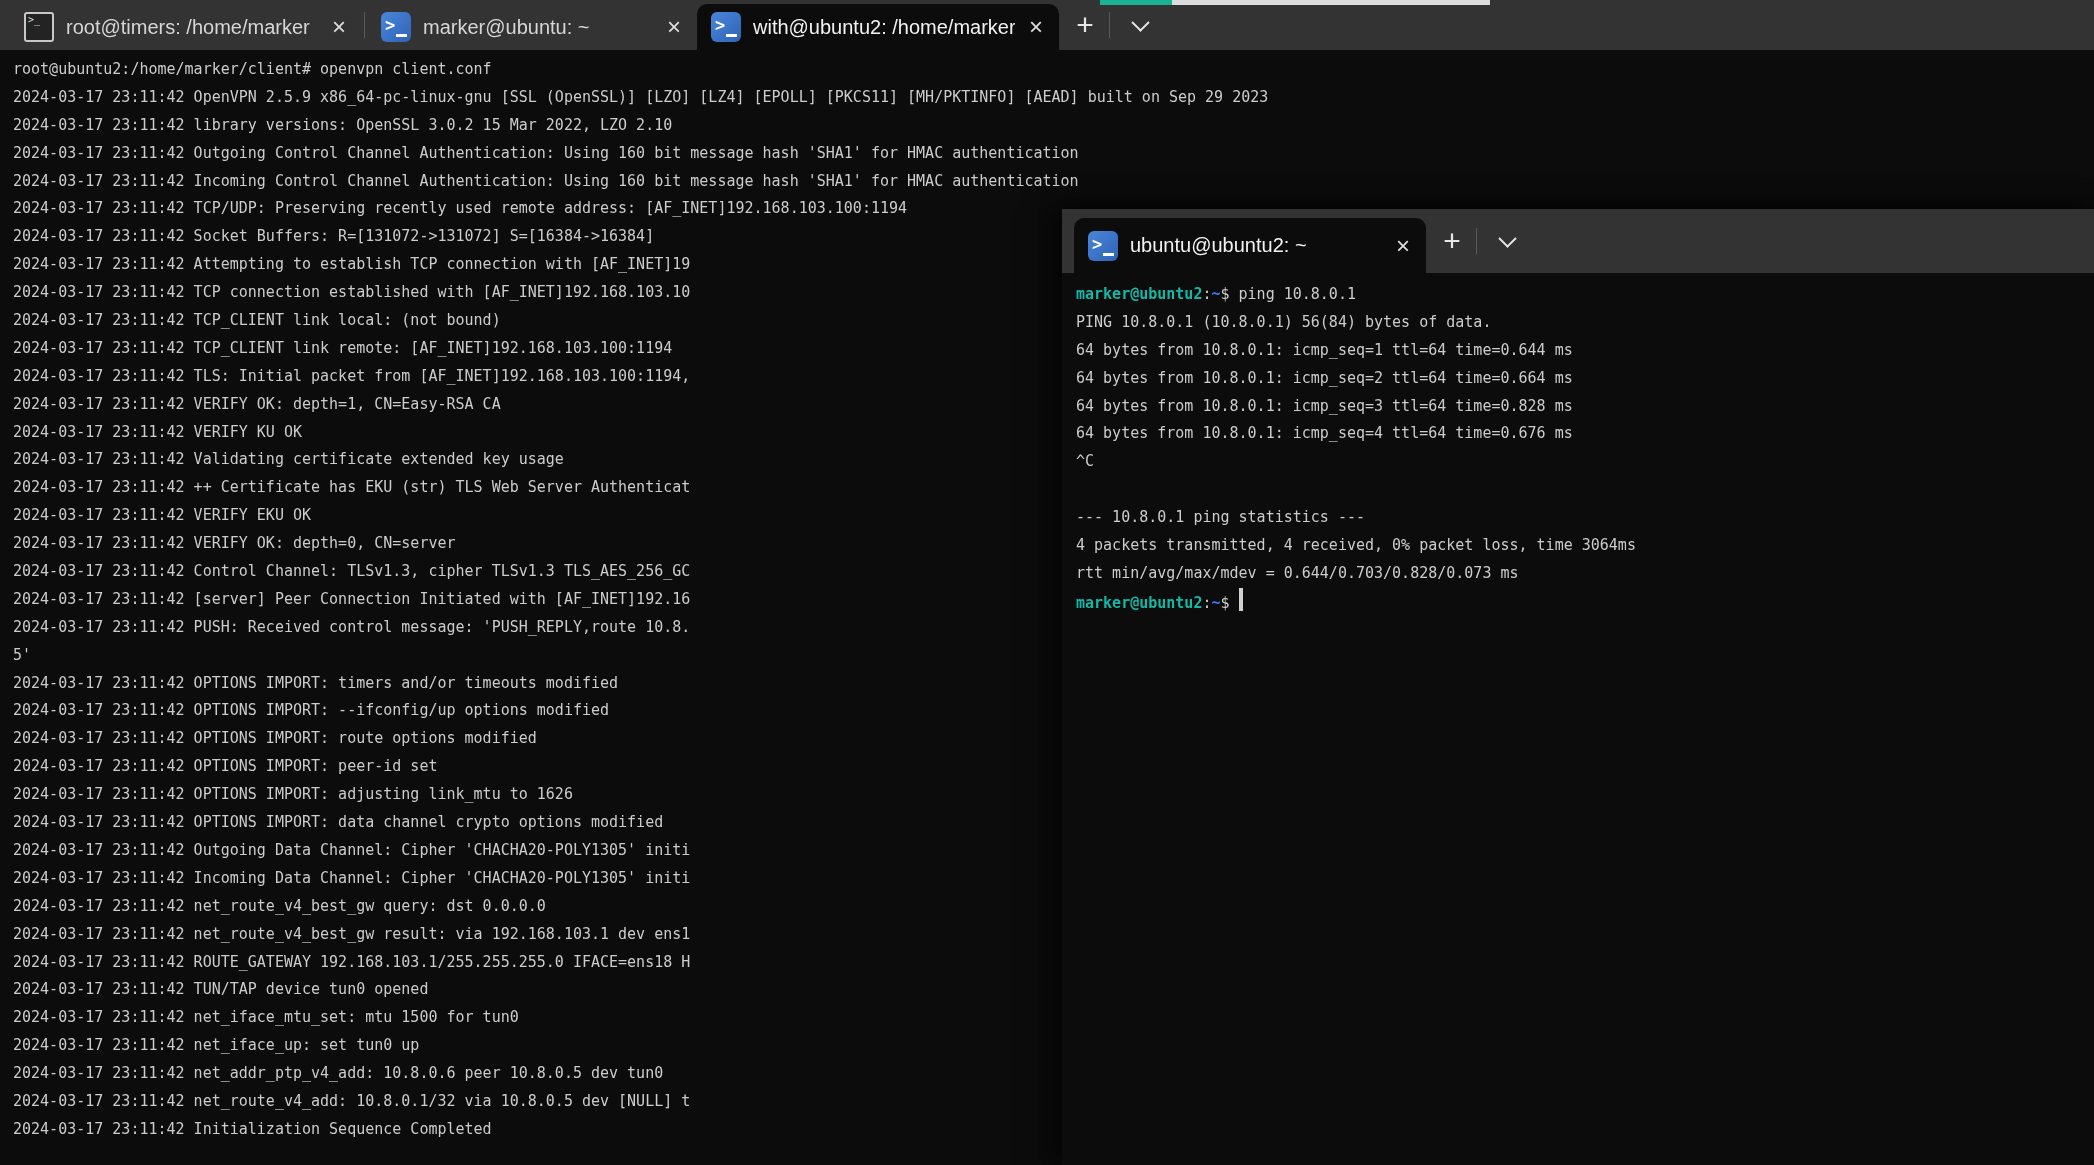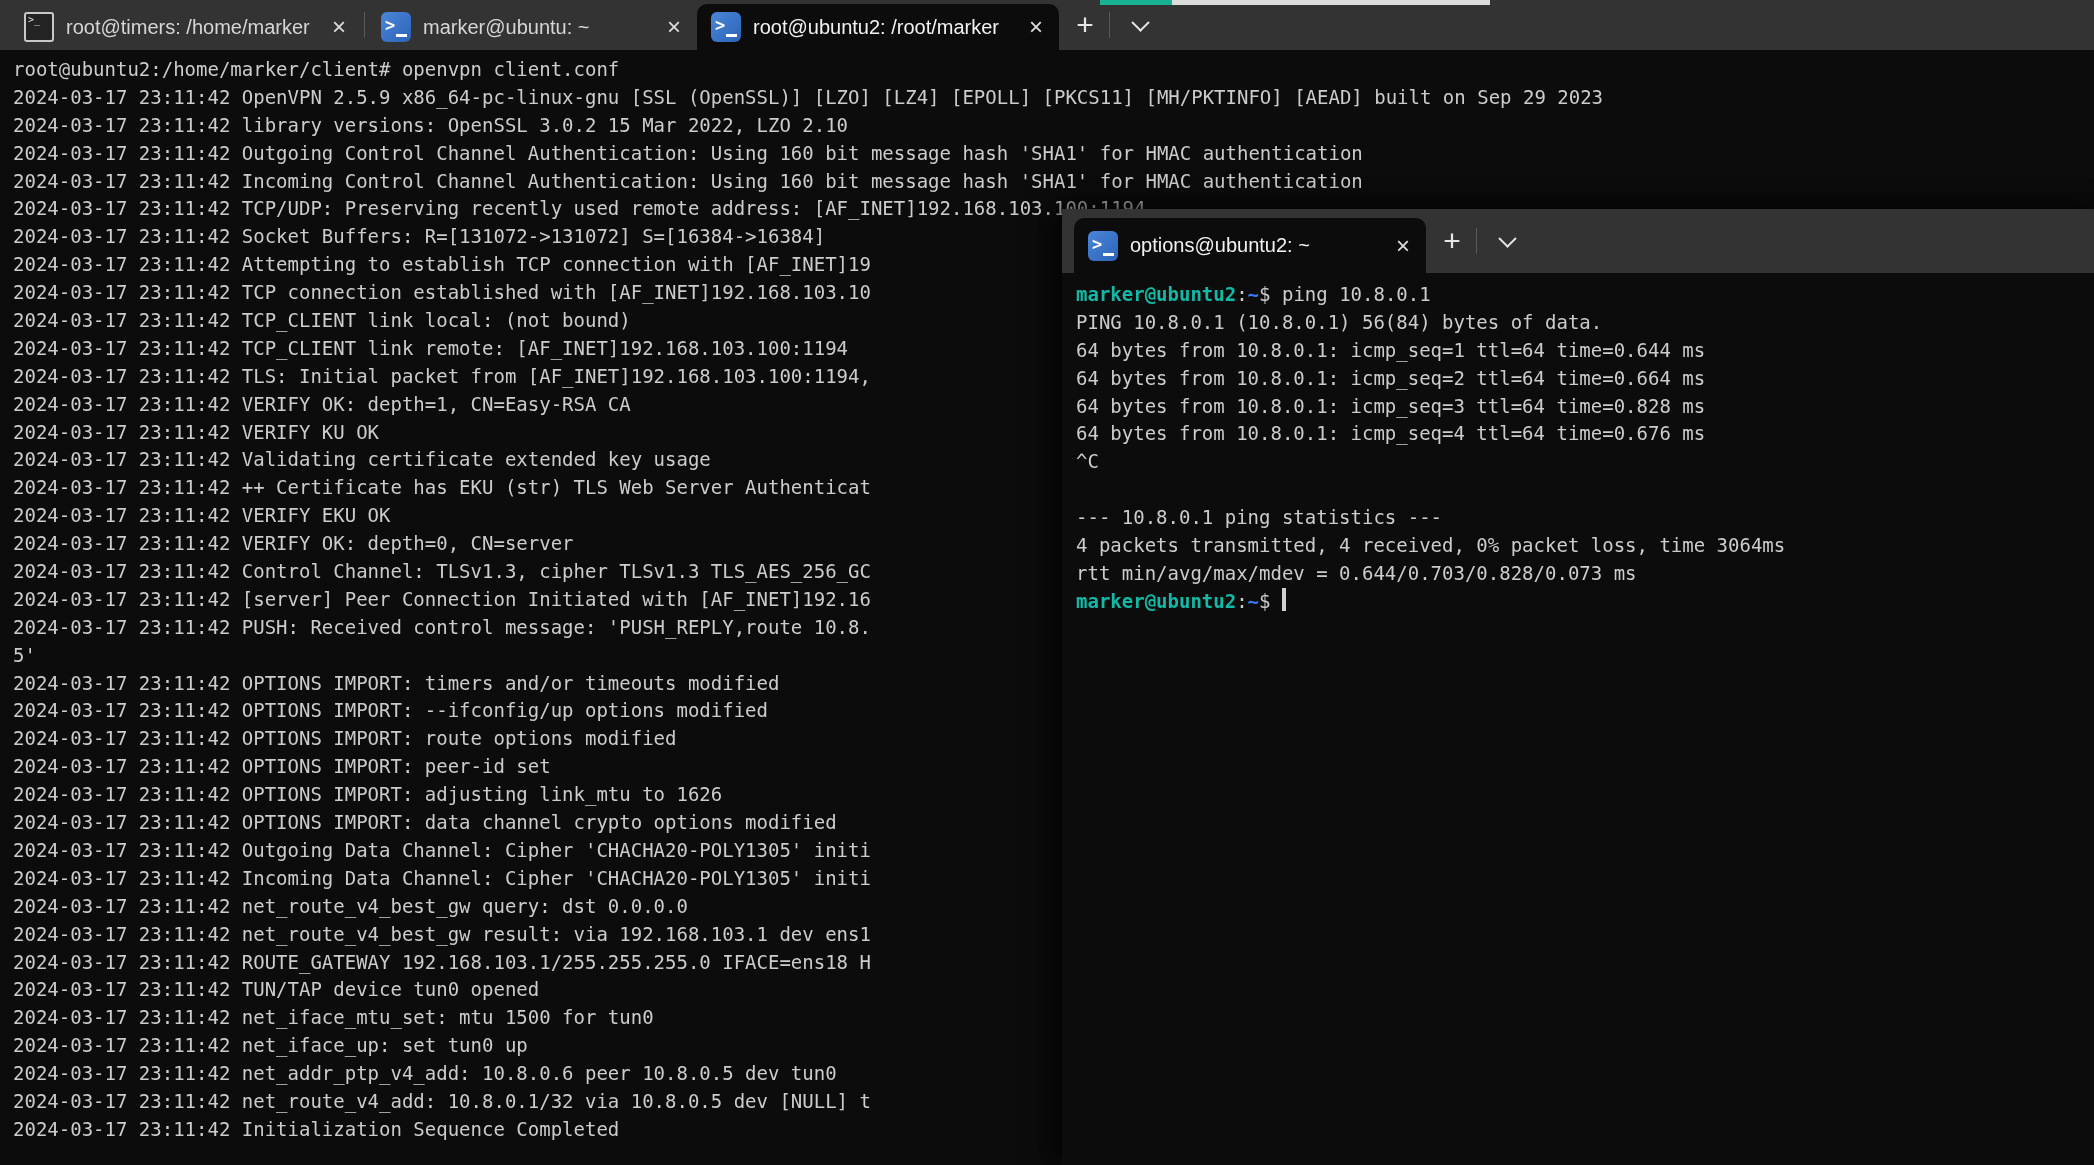--- a/index.html
+++ b/index.html
@@ -99,21 +99,21 @@
   .wsl-icon .mini{
     position:absolute;left:2px;top:1px;
     font-size:10px;line-height:10px;
     color:#cfe8cf;
     font-family:"DejaVu Sans Mono",monospace;
   }
   
   .term{
     position:absolute;
     color:#cccccc;
-    font-size:19px;
+    font-size:15px;
     line-height:27.9px;
     white-space:pre;
   }
   .term .line{height:27.9px;}
   .c-fg{color:#cccccc;}
   .c-green{color:#14b8a6;font-weight:bold;}
   .c-blue{color:#3b78ff;font-weight:bold;}
   .cursor{
     display:inline-block;
     width:4px;height:23px;
@@ -160,42 +160,42 @@
               <span class="us"></span>
             </span>
             <span class="title">marker@ubuntu: ~</span>
             <span class="tab-close">×</span>
           </div>
           <div class="tab active" style="width: 362px;">
             <span class="ps-icon">
               <span class="gt">&gt;</span>
               <span class="us"></span>
             </span>
-            <span class="title">root@ubuntu2: /root/marker</span>
+            <span class="title">with@ubuntu2: /home/marker</span>
             <span class="tab-close">×</span>
           </div>
         </div>
       <div class="bar-btn">+</div>
       <div class="btn-sep"></div>
       <div class="bar-btn">
         <span class="chev"></span>
       </div>
     </div>
     <div class="term main-term" id="main-term"><div class="line"><span class="c-fg">root@ubuntu2:/home/marker/client# openvpn client.conf</span></div><div class="line"><span class="c-fg">2024-03-17 23:11:42 OpenVPN 2.5.9 x86_64-pc-linux-gnu [SSL (OpenSSL)] [LZO] [LZ4] [EPOLL] [PKCS11] [MH/PKTINFO] [AEAD] built on Sep 29 2023</span></div><div class="line"><span class="c-fg">2024-03-17 23:11:42 library versions: OpenSSL 3.0.2 15 Mar 2022, LZO 2.10</span></div><div class="line"><span class="c-fg">2024-03-17 23:11:42 Outgoing Control Channel Authentication: Using 160 bit message hash 'SHA1' for HMAC authentication</span></div><div class="line"><span class="c-fg">2024-03-17 23:11:42 Incoming Control Channel Authentication: Using 160 bit message hash 'SHA1' for HMAC authentication</span></div><div class="line"><span class="c-fg">2024-03-17 23:11:42 TCP/UDP: Preserving recently used remote address: [AF_INET]192.168.103.100:1194</span></div><div class="line"><span class="c-fg">2024-03-17 23:11:42 Socket Buffers: R=[131072-&gt;131072] S=[16384-&gt;16384]</span></div><div class="line"><span class="c-fg">2024-03-17 23:11:42 Attempting to establish TCP connection with [AF_INET]19</span></div><div class="line"><span class="c-fg">2024-03-17 23:11:42 TCP connection established with [AF_INET]192.168.103.10</span></div><div class="line"><span class="c-fg">2024-03-17 23:11:42 TCP_CLIENT link local: (not bound)</span></div><div class="line"><span class="c-fg">2024-03-17 23:11:42 TCP_CLIENT link remote: [AF_INET]192.168.103.100:1194</span></div><div class="line"><span class="c-fg">2024-03-17 23:11:42 TLS: Initial packet from [AF_INET]192.168.103.100:1194,</span></div><div class="line"><span class="c-fg">2024-03-17 23:11:42 VERIFY OK: depth=1, CN=Easy-RSA CA</span></div><div class="line"><span class="c-fg">2024-03-17 23:11:42 VERIFY KU OK</span></div><div class="line"><span class="c-fg">2024-03-17 23:11:42 Validating certificate extended key usage</span></div><div class="line"><span class="c-fg">2024-03-17 23:11:42 ++ Certificate has EKU (str) TLS Web Server Authenticat</span></div><div class="line"><span class="c-fg">2024-03-17 23:11:42 VERIFY EKU OK</span></div><div class="line"><span class="c-fg">2024-03-17 23:11:42 VERIFY OK: depth=0, CN=server</span></div><div class="line"><span class="c-fg">2024-03-17 23:11:42 Control Channel: TLSv1.3, cipher TLSv1.3 TLS_AES_256_GC</span></div><div class="line"><span class="c-fg">2024-03-17 23:11:42 [server] Peer Connection Initiated with [AF_INET]192.16</span></div><div class="line"><span class="c-fg">2024-03-17 23:11:42 PUSH: Received control message: 'PUSH_REPLY,route 10.8.</span></div><div class="line"><span class="c-fg">5'</span></div><div class="line"><span class="c-fg">2024-03-17 23:11:42 OPTIONS IMPORT: timers and/or timeouts modified</span></div><div class="line"><span class="c-fg">2024-03-17 23:11:42 OPTIONS IMPORT: --ifconfig/up options modified</span></div><div class="line"><span class="c-fg">2024-03-17 23:11:42 OPTIONS IMPORT: route options modified</span></div><div class="line"><span class="c-fg">2024-03-17 23:11:42 OPTIONS IMPORT: peer-id set</span></div><div class="line"><span class="c-fg">2024-03-17 23:11:42 OPTIONS IMPORT: adjusting link_mtu to 1626</span></div><div class="line"><span class="c-fg">2024-03-17 23:11:42 OPTIONS IMPORT: data channel crypto options modified</span></div><div class="line"><span class="c-fg">2024-03-17 23:11:42 Outgoing Data Channel: Cipher 'CHACHA20-POLY1305' initi</span></div><div class="line"><span class="c-fg">2024-03-17 23:11:42 Incoming Data Channel: Cipher 'CHACHA20-POLY1305' initi</span></div><div class="line"><span class="c-fg">2024-03-17 23:11:42 net_route_v4_best_gw query: dst 0.0.0.0</span></div><div class="line"><span class="c-fg">2024-03-17 23:11:42 net_route_v4_best_gw result: via 192.168.103.1 dev ens1</span></div><div class="line"><span class="c-fg">2024-03-17 23:11:42 ROUTE_GATEWAY 192.168.103.1/255.255.255.0 IFACE=ens18 H</span></div><div class="line"><span class="c-fg">2024-03-17 23:11:42 TUN/TAP device tun0 opened</span></div><div class="line"><span class="c-fg">2024-03-17 23:11:42 net_iface_mtu_set: mtu 1500 for tun0</span></div><div class="line"><span class="c-fg">2024-03-17 23:11:42 net_iface_up: set tun0 up</span></div><div class="line"><span class="c-fg">2024-03-17 23:11:42 net_addr_ptp_v4_add: 10.8.0.6 peer 10.8.0.5 dev tun0</span></div><div class="line"><span class="c-fg">2024-03-17 23:11:42 net_route_v4_add: 10.8.0.1/32 via 10.8.0.5 dev [NULL] t</span></div><div class="line"><span class="c-fg">2024-03-17 23:11:42 Initialization Sequence Completed</span></div></div>
   </div>
 
   <div class="overlay-window">
     <div class="tab-bar overlay-bar" style="background: rgb(51, 51, 51);">
       <div class="tabs" id="overlay-tabs">
           <div class="tab active" style="width: 352px;">
             <span class="ps-icon">
               <span class="gt">&gt;</span>
               <span class="us"></span>
             </span>
-            <span class="title">options@ubuntu2: ~</span>
+            <span class="title">ubuntu@ubuntu2: ~</span>
             <span class="tab-close">×</span>
           </div>
         </div>
       <div class="bar-btn">+</div>
       <div class="btn-sep"></div>
       <div class="bar-btn">
         <span class="chev"></span>
       </div>
     </div>
     <div class="term overlay-term" id="overlay-term"><div class="line"><span class="c-green">marker@ubuntu2</span><span class="c-fg">:</span><span class="c-blue">~</span><span class="c-fg">$ ping 10.8.0.1</span></div><div class="line"><span class="c-fg">PING 10.8.0.1 (10.8.0.1) 56(84) bytes of data.</span></div><div class="line"><span class="c-fg">64 bytes from 10.8.0.1: icmp_seq=1 ttl=64 time=0.644 ms</span></div><div class="line"><span class="c-fg">64 bytes from 10.8.0.1: icmp_seq=2 ttl=64 time=0.664 ms</span></div><div class="line"><span class="c-fg">64 bytes from 10.8.0.1: icmp_seq=3 ttl=64 time=0.828 ms</span></div><div class="line"><span class="c-fg">64 bytes from 10.8.0.1: icmp_seq=4 ttl=64 time=0.676 ms</span></div><div class="line"><span class="c-fg">^C</span></div><div class="line"><span class="c-fg"></span></div><div class="line"><span class="c-fg">--- 10.8.0.1 ping statistics ---</span></div><div class="line"><span class="c-fg">4 packets transmitted, 4 received, 0% packet loss, time 3064ms</span></div><div class="line"><span class="c-fg">rtt min/avg/max/mdev = 0.644/0.703/0.828/0.073 ms</span></div><div class="line"><span class="c-green">marker@ubuntu2</span><span class="c-fg">:</span><span class="c-blue">~</span><span class="c-fg">$ </span><span class="cursor"></span></div></div>

